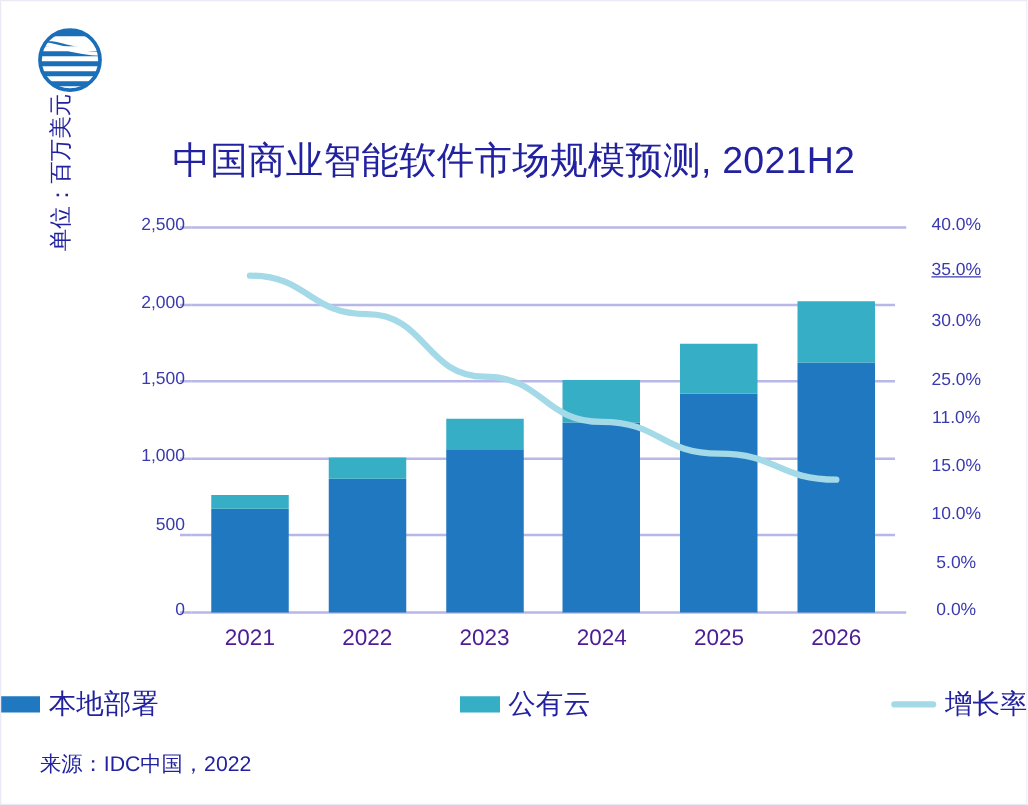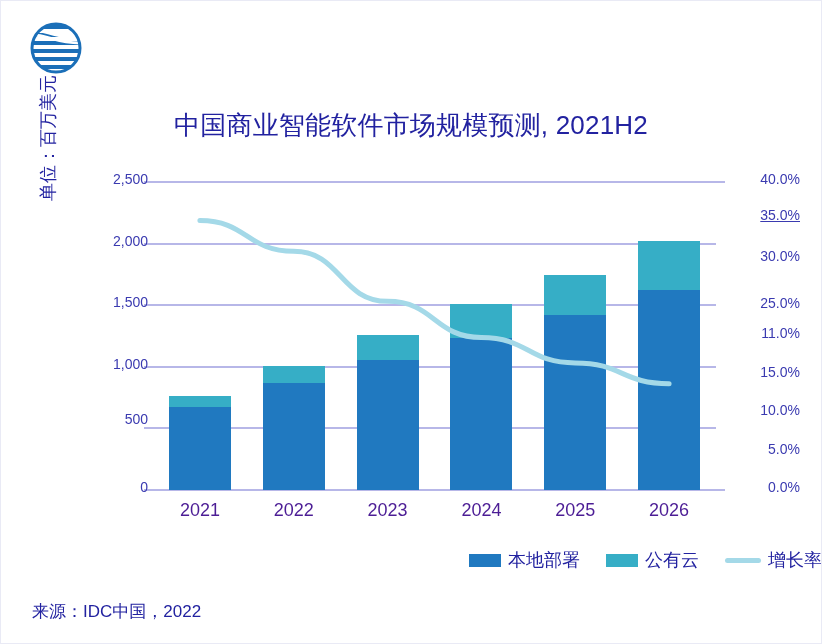--- a/index.html
+++ b/index.html
@@ -23,39 +23,39 @@
   .logo-text{
     font-size:56px;font-weight:bold;color:#1b6fb8;
     letter-spacing:-1px;line-height:52px;
     font-family:"Liberation Sans","DejaVu Sans",sans-serif;
   }
 
   
   .chart-title{
     position:absolute;left:0;right:0;top:108px;
     text-align:center;
-    font-size:26px;color:#2222a0;font-weight:normal;
+    font-size:30px;color:#2222a0;font-weight:normal;
     letter-spacing:0.2px;
   }
 
   
   .plot-wrap{position:absolute;left:0;top:0;width:822px;height:644px;}
   .axis-title-left{
     position:absolute;left:36px;top:238px;
     font-size:18px;color:#2222a0;
     transform:rotate(-90deg);transform-origin:left top;
     white-space:nowrap;
     width:200px;text-align:center;
   }
   .ytick{
     position:absolute;width:70px;text-align:right;
     font-size:14px;color:#3a3ab0;
   }
   .ytick-left{left:78px;}
-  .ytick-right{left:730px;text-align:right;}
+  .ytick-right{left:730px;text-align:center;}
 
   .gridline{position:absolute;left:153px;width:563px;height:2px;background:#b7b7e8;}
   .tickmark{position:absolute;width:9px;height:2px;background:#b7b7e8;}
   .tickmark.left{left:144px;}
   .tickmark.right{left:716px;}
 
   .plotarea{position:absolute;left:153px;top:182px;width:563px;height:308px;}
   .bar-col{position:absolute;bottom:0;}
   .seg{position:absolute;left:0;width:100%;}
   .seg-blue{background:#2079c0;bottom:0;}
@@ -63,22 +63,22 @@
   svg.line-layer{position:absolute;left:0;top:0;overflow:visible;}
 
   .xtick{
     position:absolute;top:500px;
     font-size:18px;color:#4c1d95;text-align:center;width:100px;
   }
 
   
   .legend{
     position:absolute;left:0;right:0;top:548px;
-    display:flex;justify-content:flex-end;align-items:center;gap:26px;
-    font-size:18px;color:#2222a0;
+    display:flex;justify-content:space-between;align-items:center;gap:26px;
+    font-size:22px;color:#2222a0;
   }
   .legend-item{display:flex;align-items:center;gap:7px;}
   .swatch{width:32px;height:13px;display:inline-block;}
   .swatch-line{width:36px;height:5px;border-radius:3px;display:inline-block;}
 
   
   .source{
     position:absolute;left:32px;top:600px;
     font-size:17px;color:#2222a0;
   }

